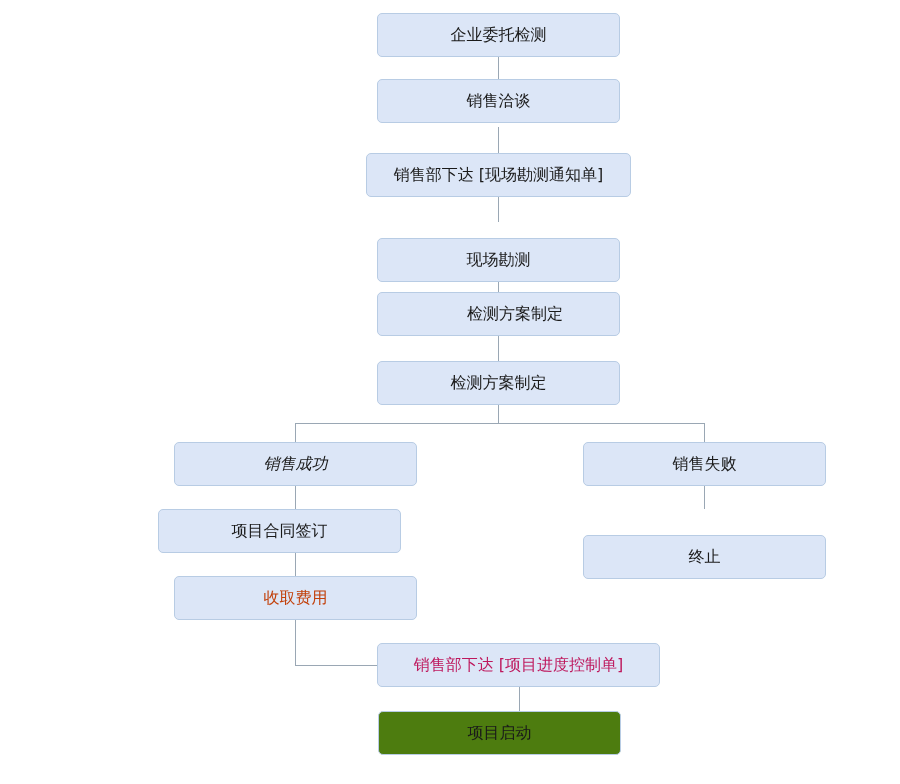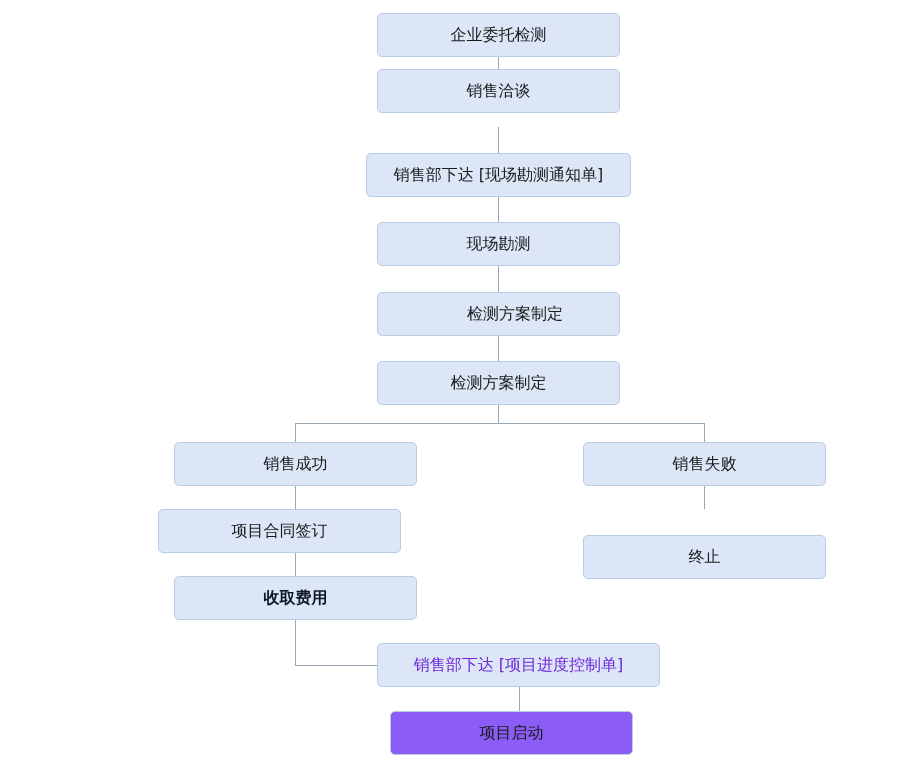--- a/index.html
+++ b/index.html
@@ -58,50 +58,50 @@
       <div class="conn v" style="left: 662px; top: 486px; height: 23px; background: rgb(154, 167, 180);"></div>
       <div class="conn v" style="left: 253px; top: 553px; height: 23px; background: rgb(154, 167, 180);"></div>
       <div class="conn v" style="left: 253px; top: 620px; height: 45px; background: rgb(154, 167, 180);"></div>
       <div class="conn h" style="left: 253px; top: 665px; width: 82px; background: rgb(154, 167, 180);"></div>
       <div class="conn v" style="left: 477px; top: 687px; height: 24px; background: rgb(154, 167, 180);"></div>
     </div>
   <div id="node-layer">
       <div class="node" style="left: 335px; top: 13px; width: 243px; height: 44px; background: rgb(220, 230, 247); border-color: rgb(184, 204, 228); color: rgb(26, 26, 26);">
         <span>企业委托检测</span>
       </div>
-      <div class="node" style="left: 335px; top: 69px; width: 243px; height: 44px; background: rgb(220, 230, 247); border-color: rgb(184, 204, 228); color: rgb(26, 26, 26);">
+      <div class="node" style="left: 335px; top: 79px; width: 243px; height: 44px; background: rgb(220, 230, 247); border-color: rgb(184, 204, 228); color: rgb(26, 26, 26);">
         <span>销售洽谈</span>
       </div>
       <div class="node" style="left: 324px; top: 153px; width: 265px; height: 44px; background: rgb(220, 230, 247); border-color: rgb(184, 204, 228); color: rgb(26, 26, 26);">
         <span>销售部下达 [现场勘测通知单]</span>
       </div>
-      <div class="node" style="left: 335px; top: 222px; width: 243px; height: 44px; background: rgb(220, 230, 247); border-color: rgb(184, 204, 228); color: rgb(26, 26, 26);">
+      <div class="node" style="left: 335px; top: 238px; width: 243px; height: 44px; background: rgb(220, 230, 247); border-color: rgb(184, 204, 228); color: rgb(26, 26, 26);">
         <span>现场勘测</span>
       </div>
       <div class="node" style="left: 335px; top: 292px; width: 243px; height: 44px; background: rgb(220, 230, 247); border-color: rgb(184, 204, 228); color: rgb(26, 26, 26); padding-left: 33px;">
         <span>检测方案制定</span>
       </div>
       <div class="node" style="left: 335px; top: 361px; width: 243px; height: 44px; background: rgb(220, 230, 247); border-color: rgb(184, 204, 228); color: rgb(26, 26, 26);">
         <span>检测方案制定</span>
       </div>
-      <div class="node" style="left: 132px; top: 442px; width: 243px; height: 44px; background: rgb(220, 230, 247); border-color: rgb(184, 204, 228); color: rgb(26, 26, 26);">
+      <div class="node" style="left: 132px; top: 442px; width: 243px; height: 44px; background: rgb(220, 230, 247); border-color: rgb(184, 204, 228); color: rgb(26, 26, 26); font-style: italic;">
         <span>销售成功</span>
       </div>
       <div class="node" style="left: 541px; top: 442px; width: 243px; height: 44px; background: rgb(220, 230, 247); border-color: rgb(184, 204, 228); color: rgb(26, 26, 26); align-items: center;">
         <span>销售失败</span>
       </div>
       <div class="node" style="left: 116px; top: 509px; width: 243px; height: 44px; background: rgb(220, 230, 247); border-color: rgb(184, 204, 228); color: rgb(26, 26, 26);">
         <span>项目合同签订</span>
       </div>
       <div class="node" style="left: 541px; top: 535px; width: 243px; height: 44px; background: rgb(220, 230, 247); border-color: rgb(184, 204, 228); color: rgb(26, 26, 26);">
         <span>终止</span>
       </div>
-      <div class="node" style="left: 132px; top: 576px; width: 243px; height: 44px; background: rgb(220, 230, 247); border-color: rgb(184, 204, 228); color: #0f172a; font-weight: bold;">
+      <div class="node" style="left: 132px; top: 576px; width: 243px; height: 44px; background: rgb(220, 230, 247); border-color: rgb(184, 204, 228); color: #c2410c;">
         <span>收取费用</span>
       </div>
-      <div class="node" style="left: 335px; top: 643px; width: 283px; height: 44px; background: rgb(220, 230, 247); border-color: rgb(184, 204, 228); color: #6d28d9;">
+      <div class="node" style="left: 335px; top: 643px; width: 283px; height: 44px; background: rgb(220, 230, 247); border-color: rgb(184, 204, 228); color: #be185d;">
         <span>销售部下达 [项目进度控制单]</span>
       </div>
-      <div class="node" style="left: 348px; top: 711px; width: 243px; height: 44px; background: #8b5cf6; border-color: rgb(184, 204, 228); color: rgb(26, 26, 26);">
+      <div class="node" style="left: 336px; top: 711px; width: 243px; height: 44px; background: #4d7c0f; border-color: rgb(184, 204, 228); color: rgb(26, 26, 26);">
         <span>项目启动</span>
       </div>
     </div>
 </div>
 
 </body></html>

